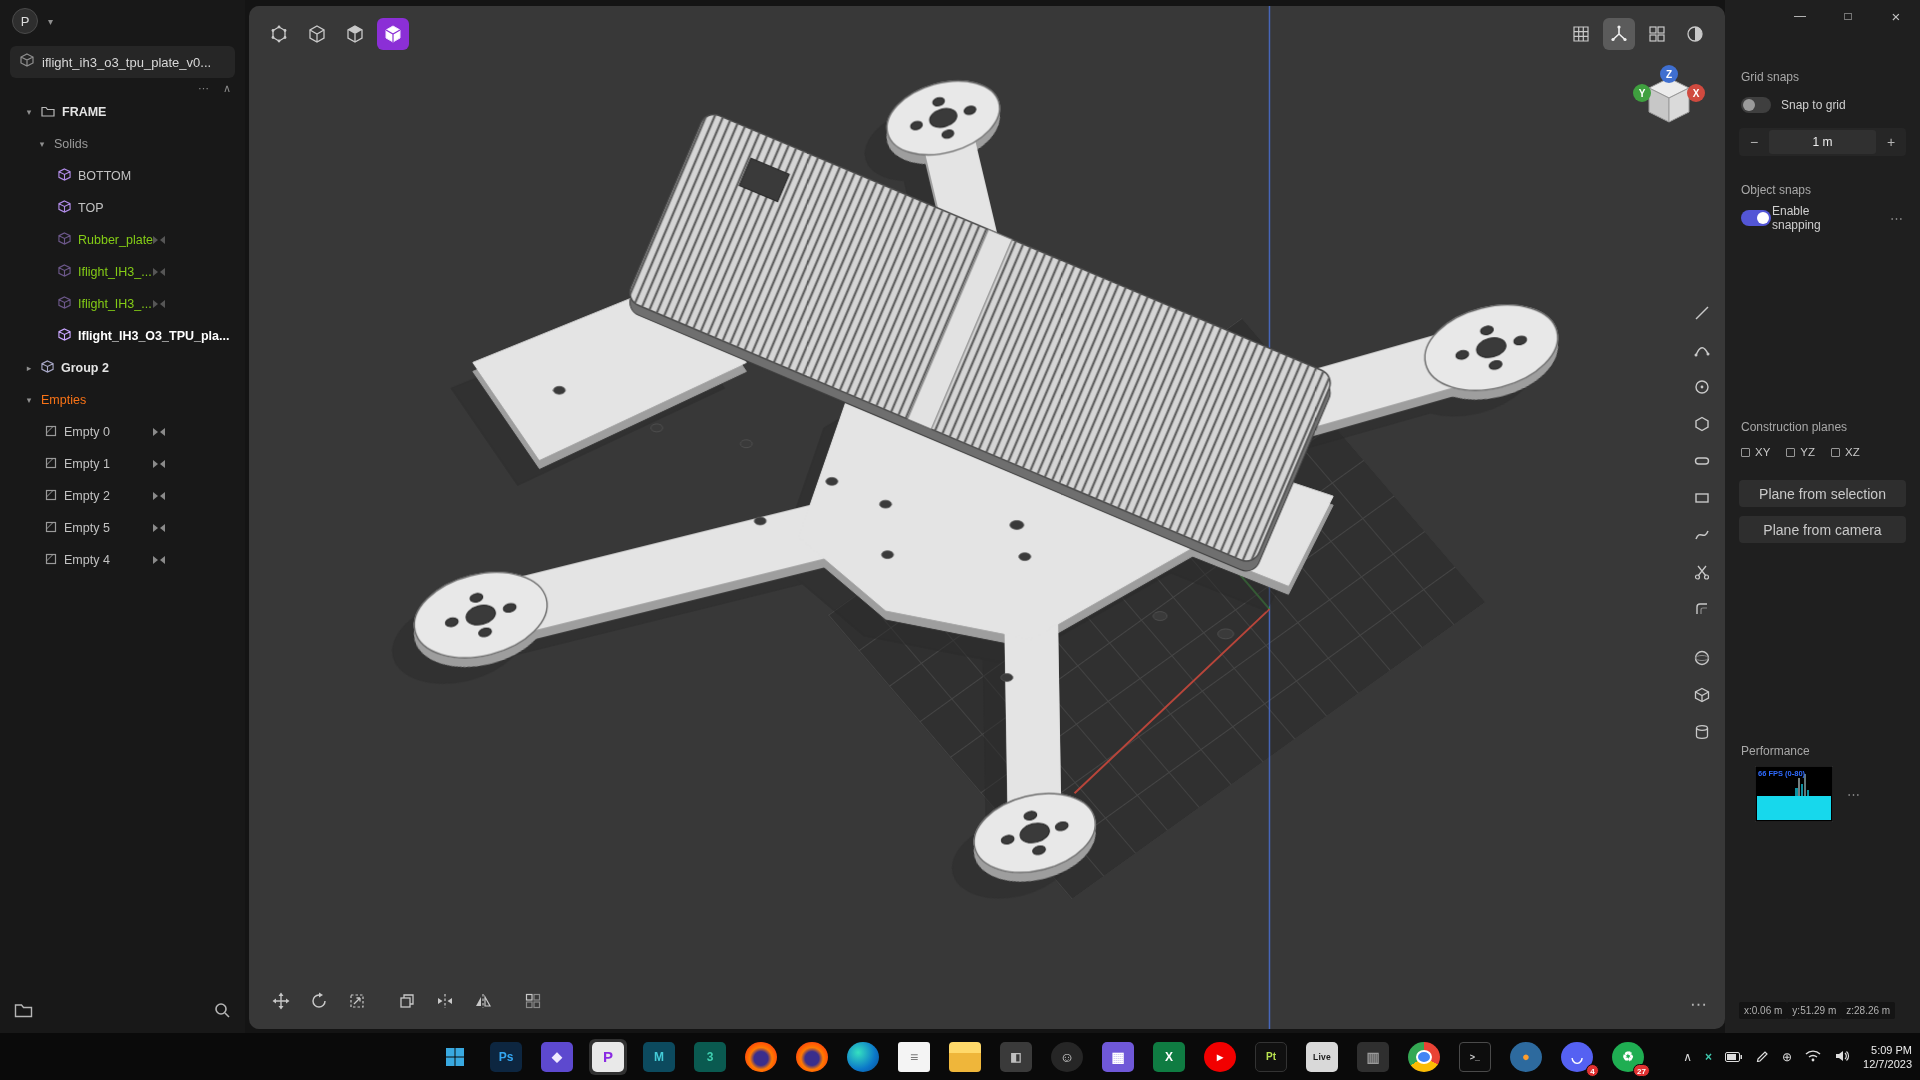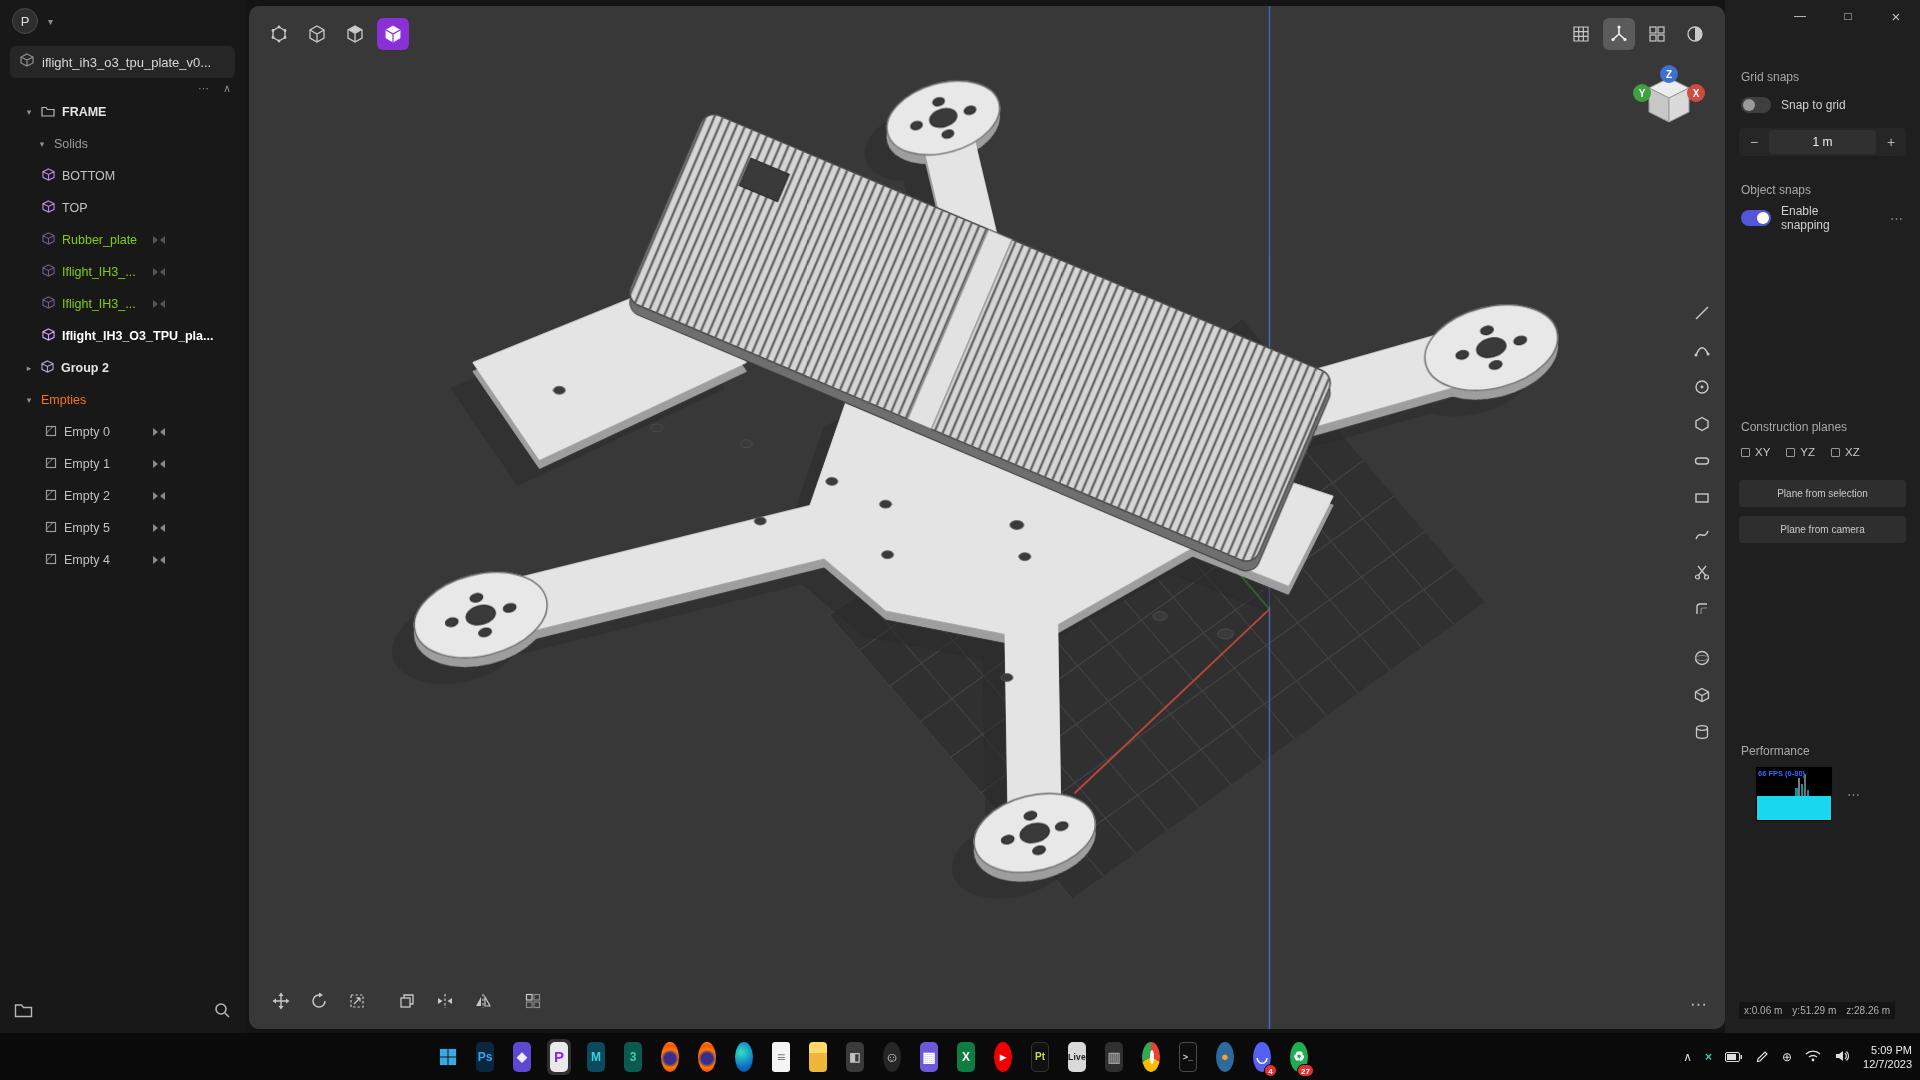--- a/index.html
+++ b/index.html
@@ -18,21 +18,21 @@
   .file-row .fname { font-size:13px; color:#d8d8d8; white-space:nowrap; overflow:hidden; }
   .mini-row { position:absolute; top:82px; right:14px; display:flex; gap:14px; color:#8a8a8a; font-size:11px; }
   .mini-row span { cursor:default; }
 
   .tree { position:absolute; top:96px; left:0; right:0; }
   .row { display:flex; align-items:center; height:32px; gap:7px; position:relative;
          font-size:12.5px; color:#c2c2c2; cursor:default; }
   .row .caret { width:10px; color:#8f8f8f; font-size:9px; text-align:center; flex:none; }
   .ind-root { padding-left:24px; }
   .ind-sub  { padding-left:37px; }
-  .ind-item { padding-left:42px; }
+  .ind-item { padding-left:58px; }
   .ind-emp  { padding-left:45px; }
   .bold { font-weight:bold; color:#e4e4e4; }
   .dim  { color:#84cc16; }
   .dim svg { opacity:.55; }
   .active-item { color:#ffffff; font-weight:bold; }
   .badge-pos { position:absolute; left:152px; display:flex; align-items:center; }
   .sidebar-bottom { position:absolute; bottom:10px; left:14px; right:14px; display:flex;
                     justify-content:space-between; align-items:center; }
 
   
@@ -66,38 +66,38 @@
   .switch { width:30px; height:16px; border-radius:8px; background:#3f3f3f; position:relative; flex:none; cursor:default; }
   .switch::after { content:""; width:12px; height:12px; border-radius:50%; background:#9a9a9a;
                    position:absolute; left:2px; top:2px; }
   .switch.on { background:#5356d6; }
   .switch.on::after { left:16px; background:#fff; }
   .stepper { position:absolute; top:128px; left:14px; right:14px; height:28px; background:#262626;
              border-radius:4px; display:flex; align-items:stretch; }
   .step-btn { width:30px; background:none; border:none; color:#b5b5b5; font-size:14px; }
   .step-val { flex:1; margin:2px 0; background:#303030; border-radius:3px; color:#ececec; font-size:12px;
               display:flex; align-items:center; justify-content:center; }
-  .enable-row { position:absolute; top:204px; left:16px; right:17px; display:flex; align-items:center; gap:10px; }
+  .enable-row { position:absolute; top:204px; left:16px; right:17px; display:flex; align-items:center; gap:1px; }
   .enable-row .lbl { width:66px; line-height:14px; }
   .dots-btn { background:none; border:none; color:#9a9a9a; font-size:13px; margin-left:auto; }
   .plane-chips { position:absolute; top:446px; left:16px; right:8px; display:flex; gap:16px; align-items:center; }
   .chip { display:flex; align-items:center; gap:5px; font-size:11.5px; color:#c9c9c9; }
   .plane-glyph { width:9px; height:9px; border:1px solid #979797; border-radius:1px; display:inline-block; }
   .p-btn { position:absolute; left:14px; right:14px; height:27px; background:#2e2e2e; border:none;
-           border-radius:4px; color:#c9c9c9; font-size:10px; display:flex; align-items:center; justify-content:center; }
+           border-radius:4px; color:#c9c9c9; font-size:14px; display:flex; align-items:center; justify-content:center; }
   .fps-row { position:absolute; top:766px; left:30px; right:8px; display:flex; align-items:center; gap:14px; }
   .coords { position:absolute; bottom:14px; left:14px; display:flex; }
   .coord-chip { background:#141414; padding:3px 5px; font-size:10px; color:#b0b0b0; border-radius:2px; white-space:nowrap; }
 
   
   .taskbar { position:absolute; left:0; right:0; bottom:0; height:47px; background:#0a0a0a; z-index:5; }
   .tk-center { position:absolute; left:436px; top:0; height:100%; display:flex; align-items:center; gap:13px; }
   .tk-app { padding:3px; border-radius:6px; position:relative; cursor:default; }
   .tk-app.active { background:rgba(255,255,255,.16); }
-  .glyph { width:18px; height:30px; border-radius:5px; display:flex; align-items:center; justify-content:center;
+  .glyph { width:32px; height:30px; border-radius:5px; display:flex; align-items:center; justify-content:center;
            font-size:12px; font-weight:bold; }
   .ps     { background:#0d2640; color:#34a7f2; }
   .violet { background:#5d49cf; color:#efeaff; font-size:13px; }
   .plast  { background:#e9e9e9; color:#8a2be2; font-size:15px; }
   .maya   { background:#0c4a5e; color:#44ccd8; }
   .max    { background:#0a5a50; color:#3fd0b0; }
   .ffx    { background:radial-gradient(circle at 50% 55%, #3a2e8c 0 30%, #ff7a00 48%, #ff4d0a 72%, #ffcb00 100%); border-radius:50%; }
   .edge   { background:radial-gradient(circle at 35% 35%, #35e0c0, #0b77c9 60%, #084a8f); border-radius:50%; color:#fff; }
   .note   { background:#f4f4f4; color:#7a7a7a; border-radius:3px; font-size:14px; }
   .folder { background:linear-gradient(180deg,#ffd96a 38%, #efb63a 38%); border-radius:4px; }

